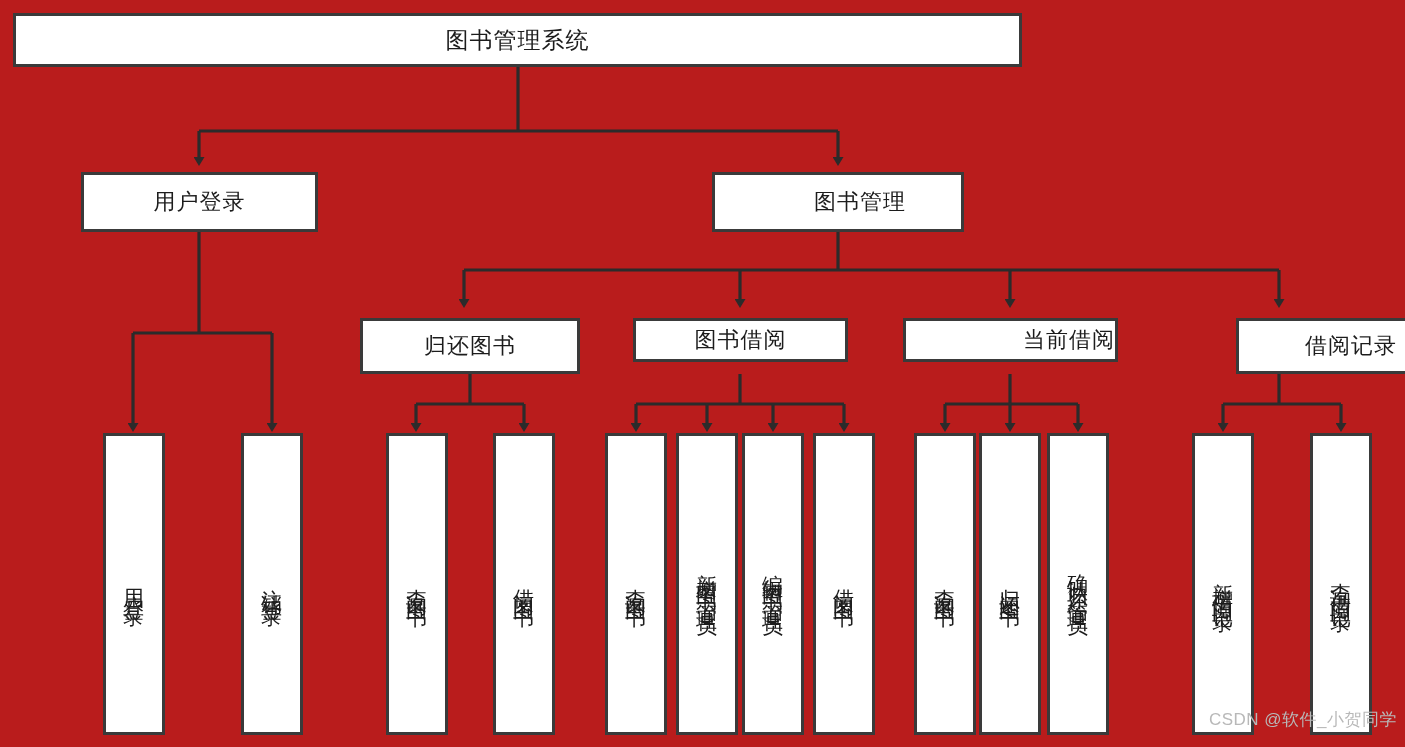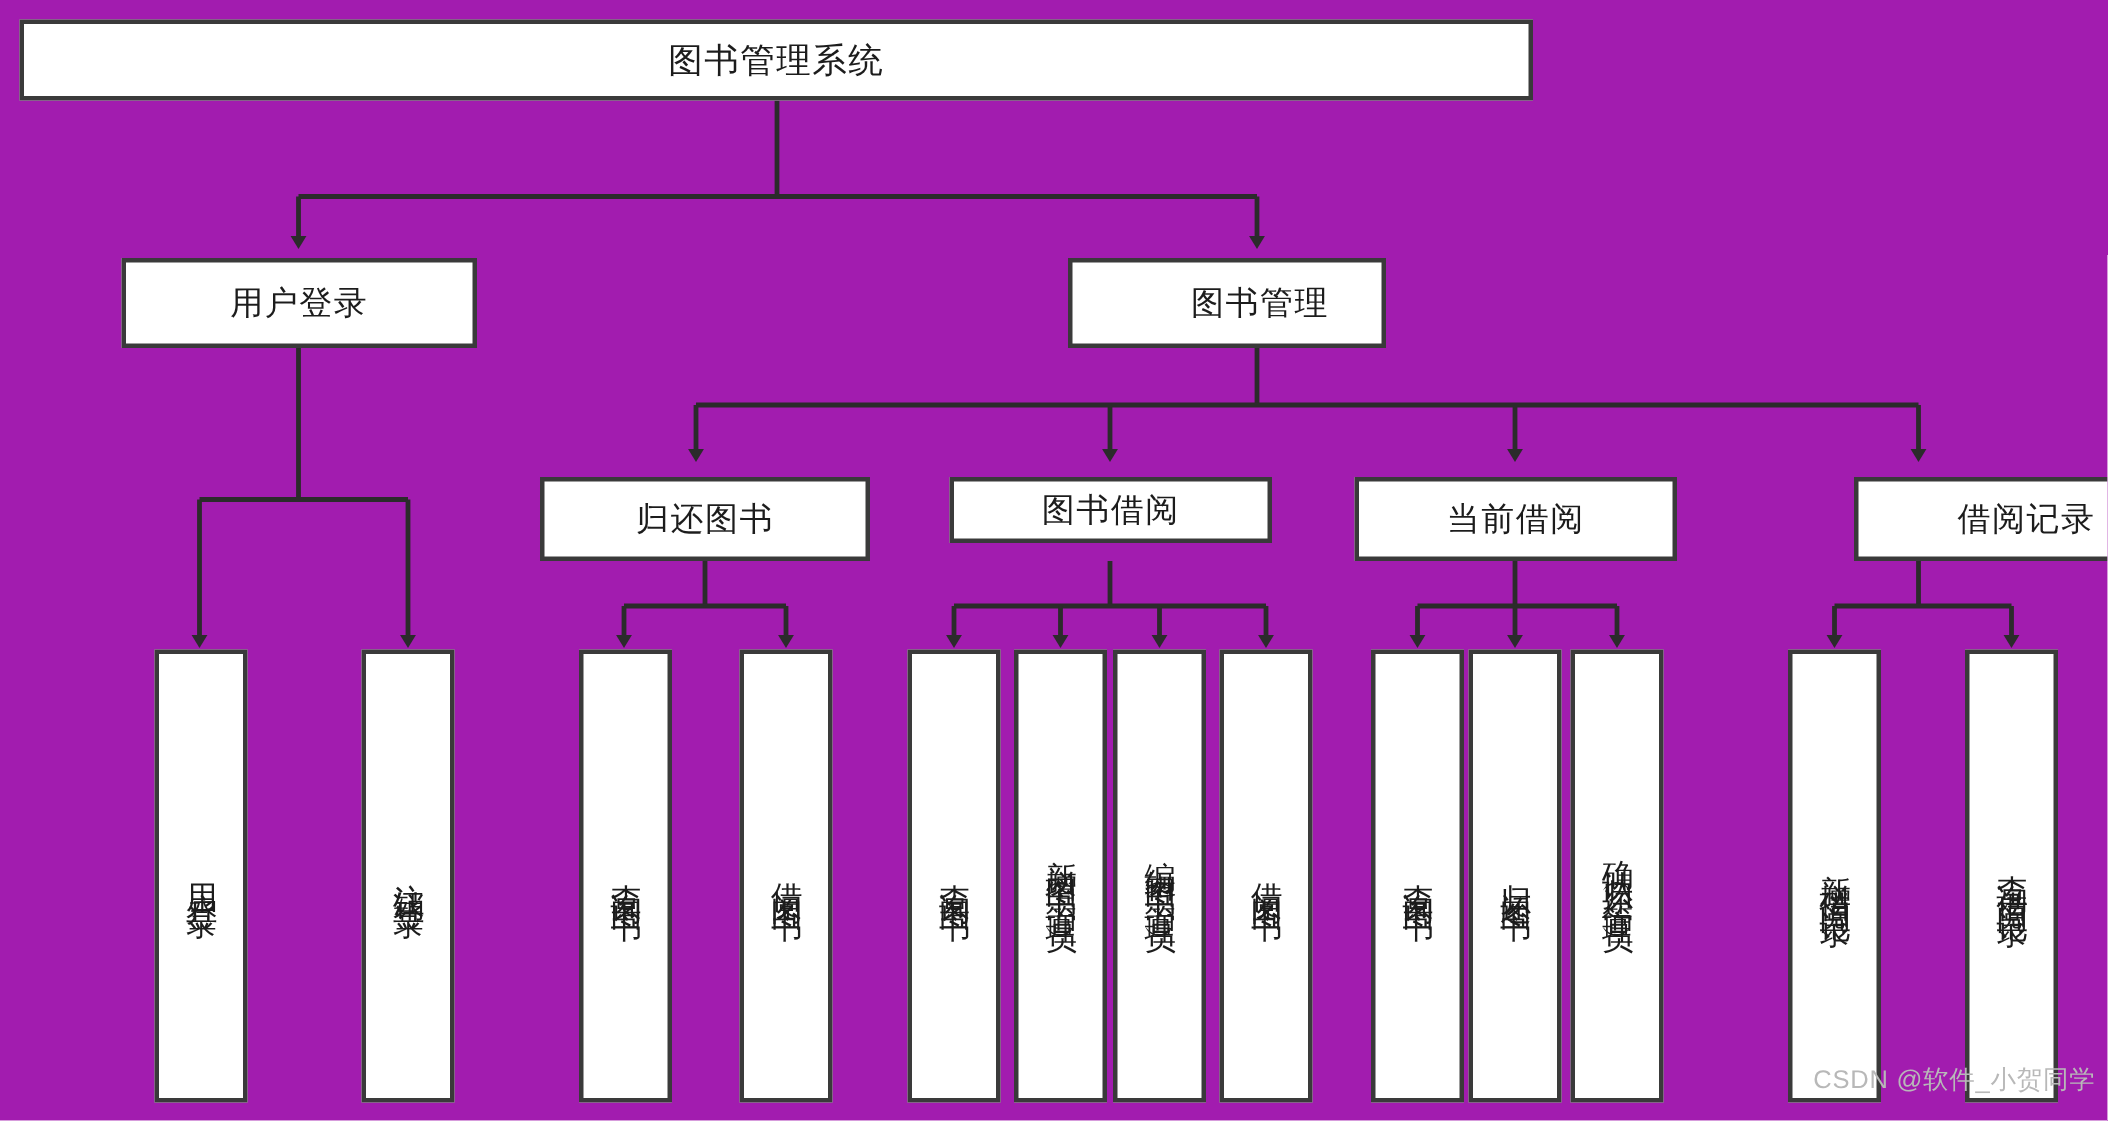--- a/index.html
+++ b/index.html
@@ -8,21 +8,21 @@
     padding: 0;
     background: #ffffff;
   }
   body {
     font-family: "Liberation Sans", "DejaVu Sans", sans-serif;
   }
   #canvas {
     position: relative;
     width: 1405px;
     height: 747px;
-    background: #a21caf;
+    background: #b91c1c;
     overflow: hidden;
   }
   svg.wires {
     position: absolute;
     left: 0;
     top: 0;
     width: 1405px;
     height: 747px;
     pointer-events: none;
   }
@@ -121,31 +121,31 @@
     </g>
   </svg>
 
   <div class="node h root" style="left:13px; top:13px; width:1009px; height:54px;">
     <span>图书管理系统</span>
   </div>
 
   <div class="node h" style="left:81px; top:172px; width:237px; height:60px;">
     <span>用户登录</span>
   </div>
-  <div class="node h" style="left:712px; top:172px; width:212px; height:60px;padding-left:44px;">
+  <div class="node h" style="left:712px; top:172px; width:252px; height:60px;padding-left:44px;">
     <span>图书管理</span>
   </div>
 
   <div class="node h" style="left:360px; top:318px; width:220px; height:56px;">
     <span>归还图书</span>
   </div>
   <div class="node h" style="left:633px; top:318px; width:215px; height:44px;">
     <span>图书借阅</span>
   </div>
-  <div class="node h" style="left:903px; top:318px; width:215px; height:56px;">
+  <div class="node h" style="left:903px; top:318px; width:215px; height:44px;justify-content:flex-end;">
     <span>当前借阅</span>
   </div>
   <div class="node h" style="left:1236px; top:318px; width:230px; height:56px;">
     <span>借阅记录</span>
   </div>
 
   <div class="node v" style="left:103px; top:433px; width:62px; height:302px;">
     <span class="vtext">用户登录</span>
   </div>
   <div class="node v" style="left:241px; top:433px; width:62px; height:302px;">

